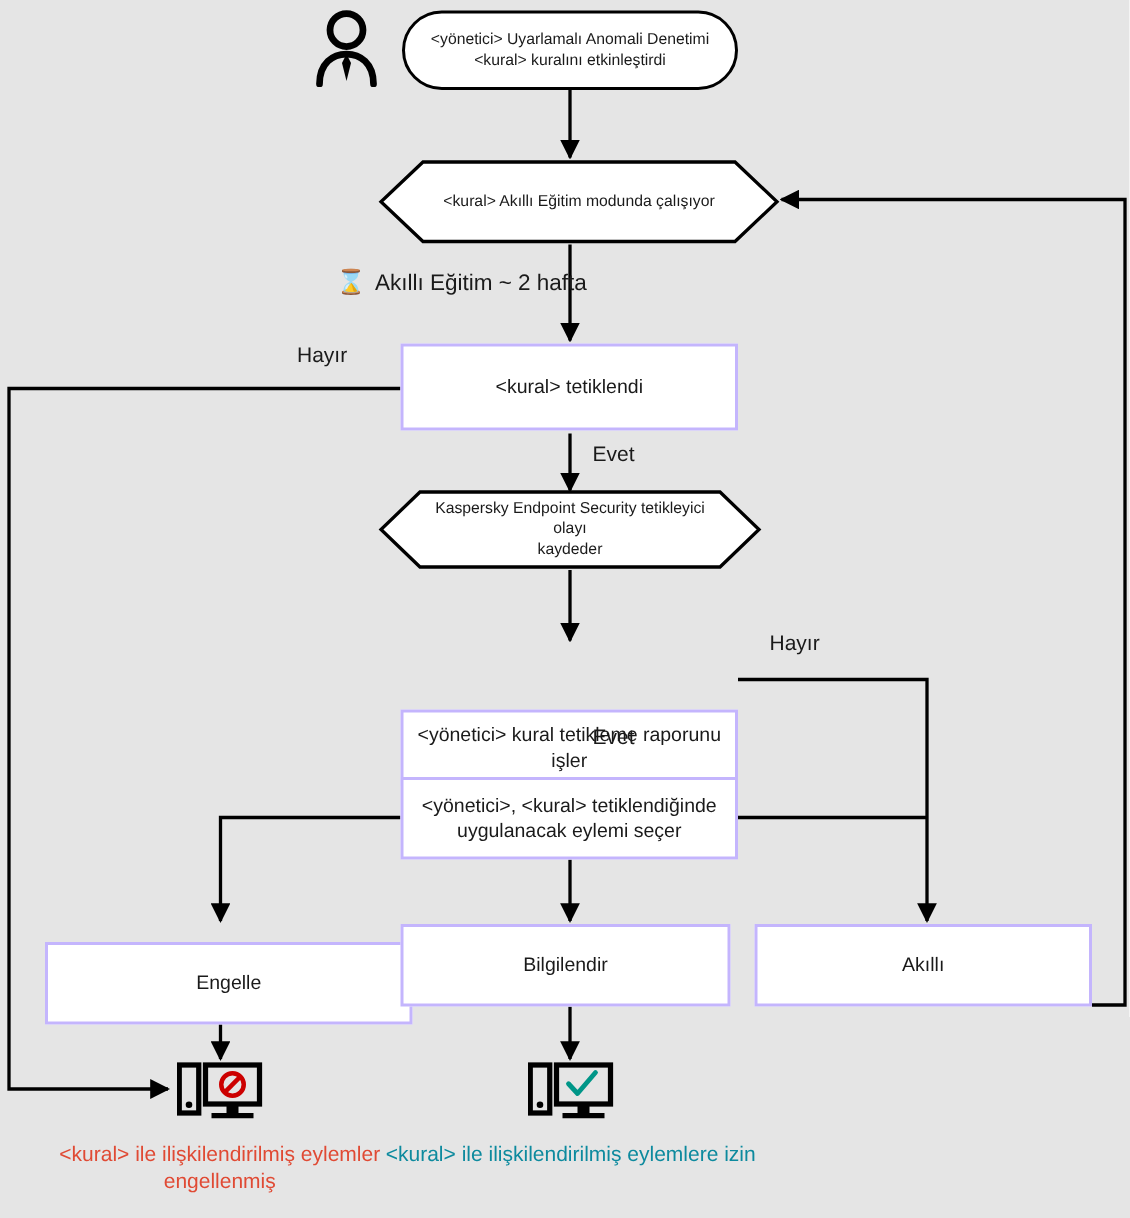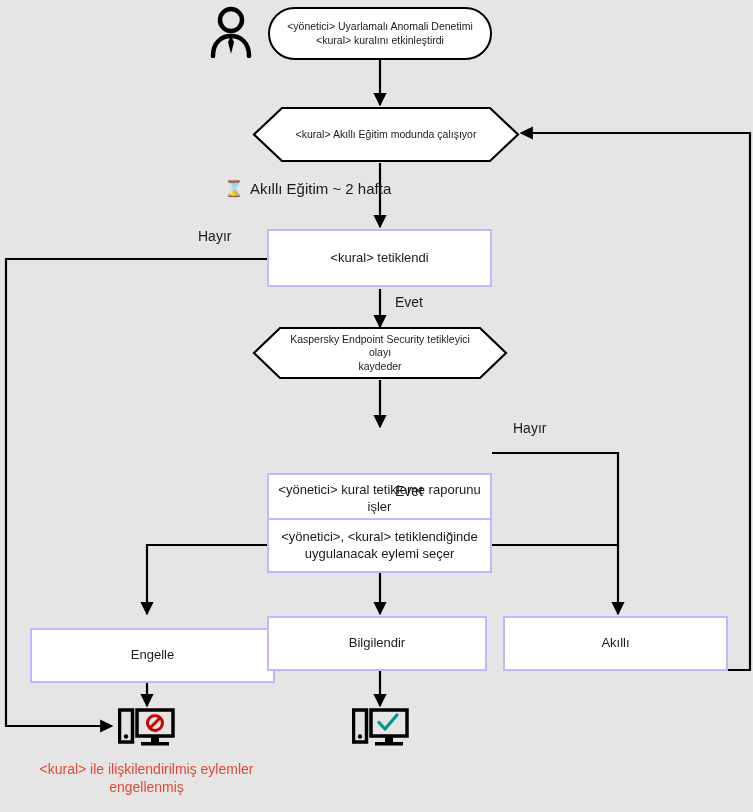--- a/index.html
+++ b/index.html
@@ -248,15 +248,16 @@
       <rect x="1.5" y="2" width="13" height="32" fill="none" stroke="#000" stroke-width="3.5"></rect>
       <circle cx="8" cy="28.5" r="2.2" fill="#000"></circle>
       <rect x="19" y="2" width="36" height="26" fill="none" stroke="#000" stroke-width="3.5"></rect>
       <rect x="33" y="28" width="8" height="6" fill="#000"></rect>
       <rect x="23" y="34" width="28" height="3.5" fill="#000"></rect>
       <path d="M 27 14.5 L 33 21 L 45 7" fill="none" stroke="#009688" stroke-width="3.2" stroke-linecap="round" stroke-linejoin="round"></path>
     </svg>
   </div>
 
   <div class="caption allowed" style="left:238px; top:760px; width:285px;">
+    <div>&lt;kural&gt; ile ilişkilendirilmiş eylemlere izin</div>
   </div>
 
 </div>
 
 </body></html>

